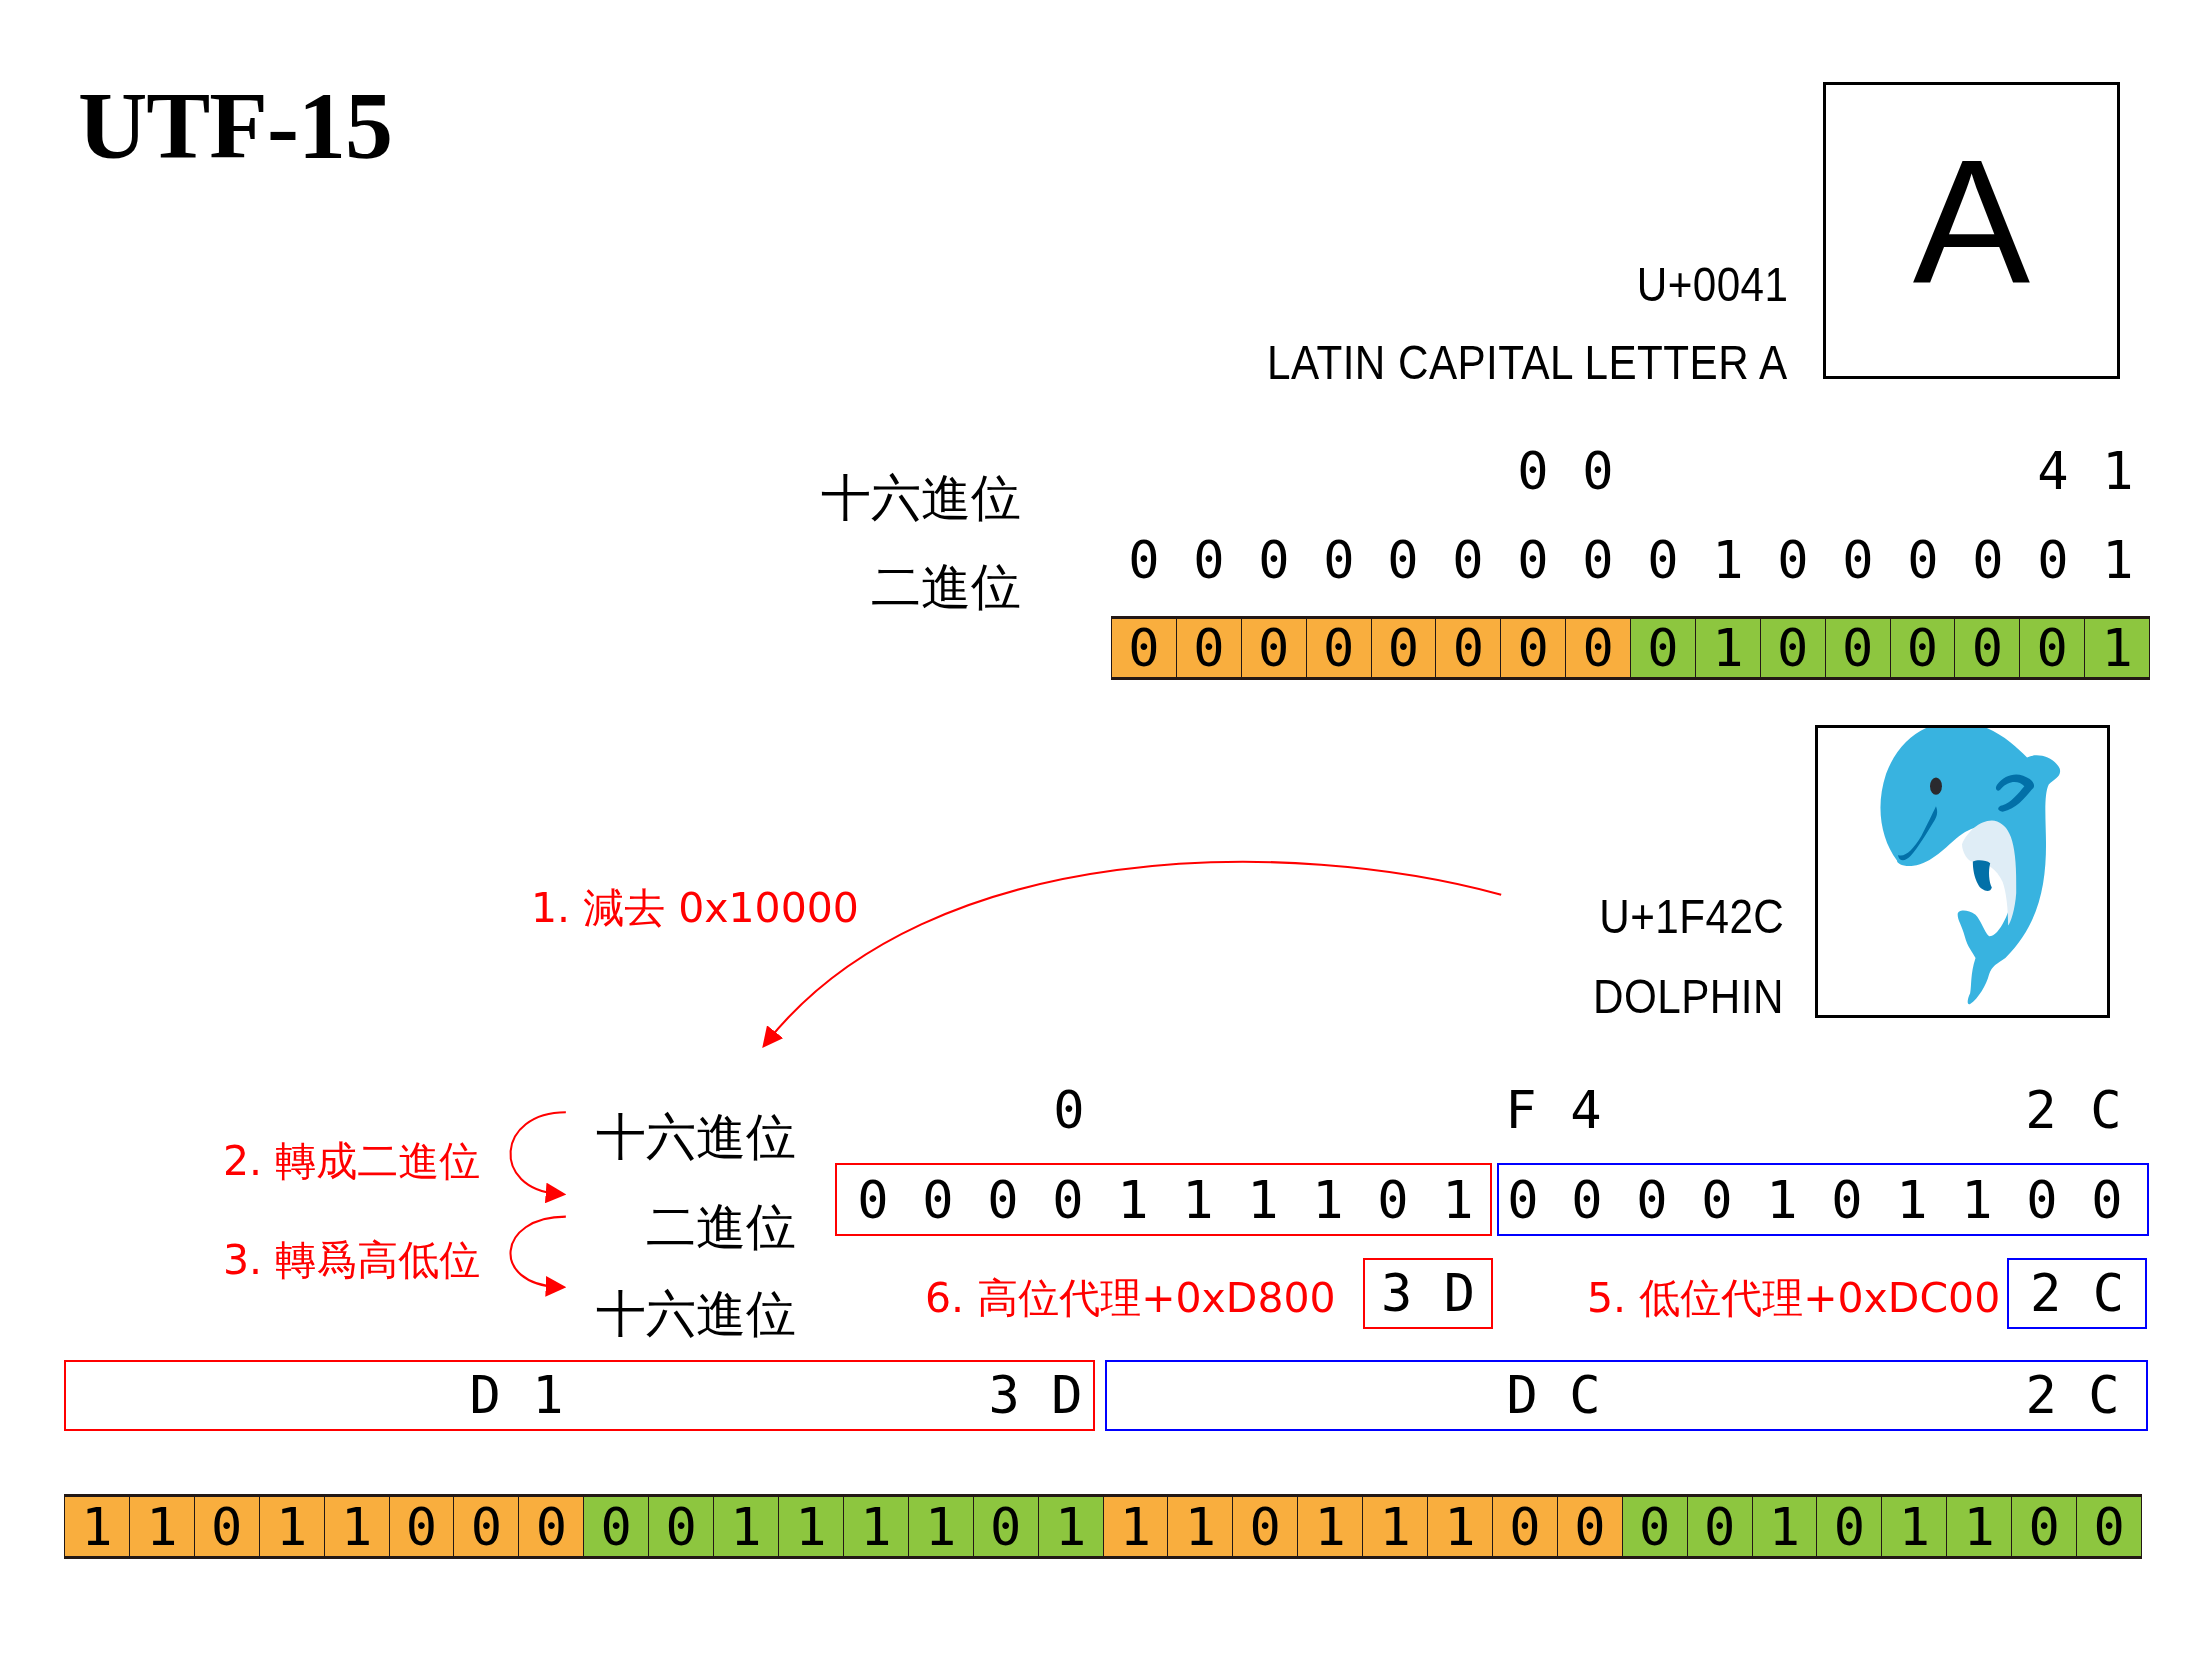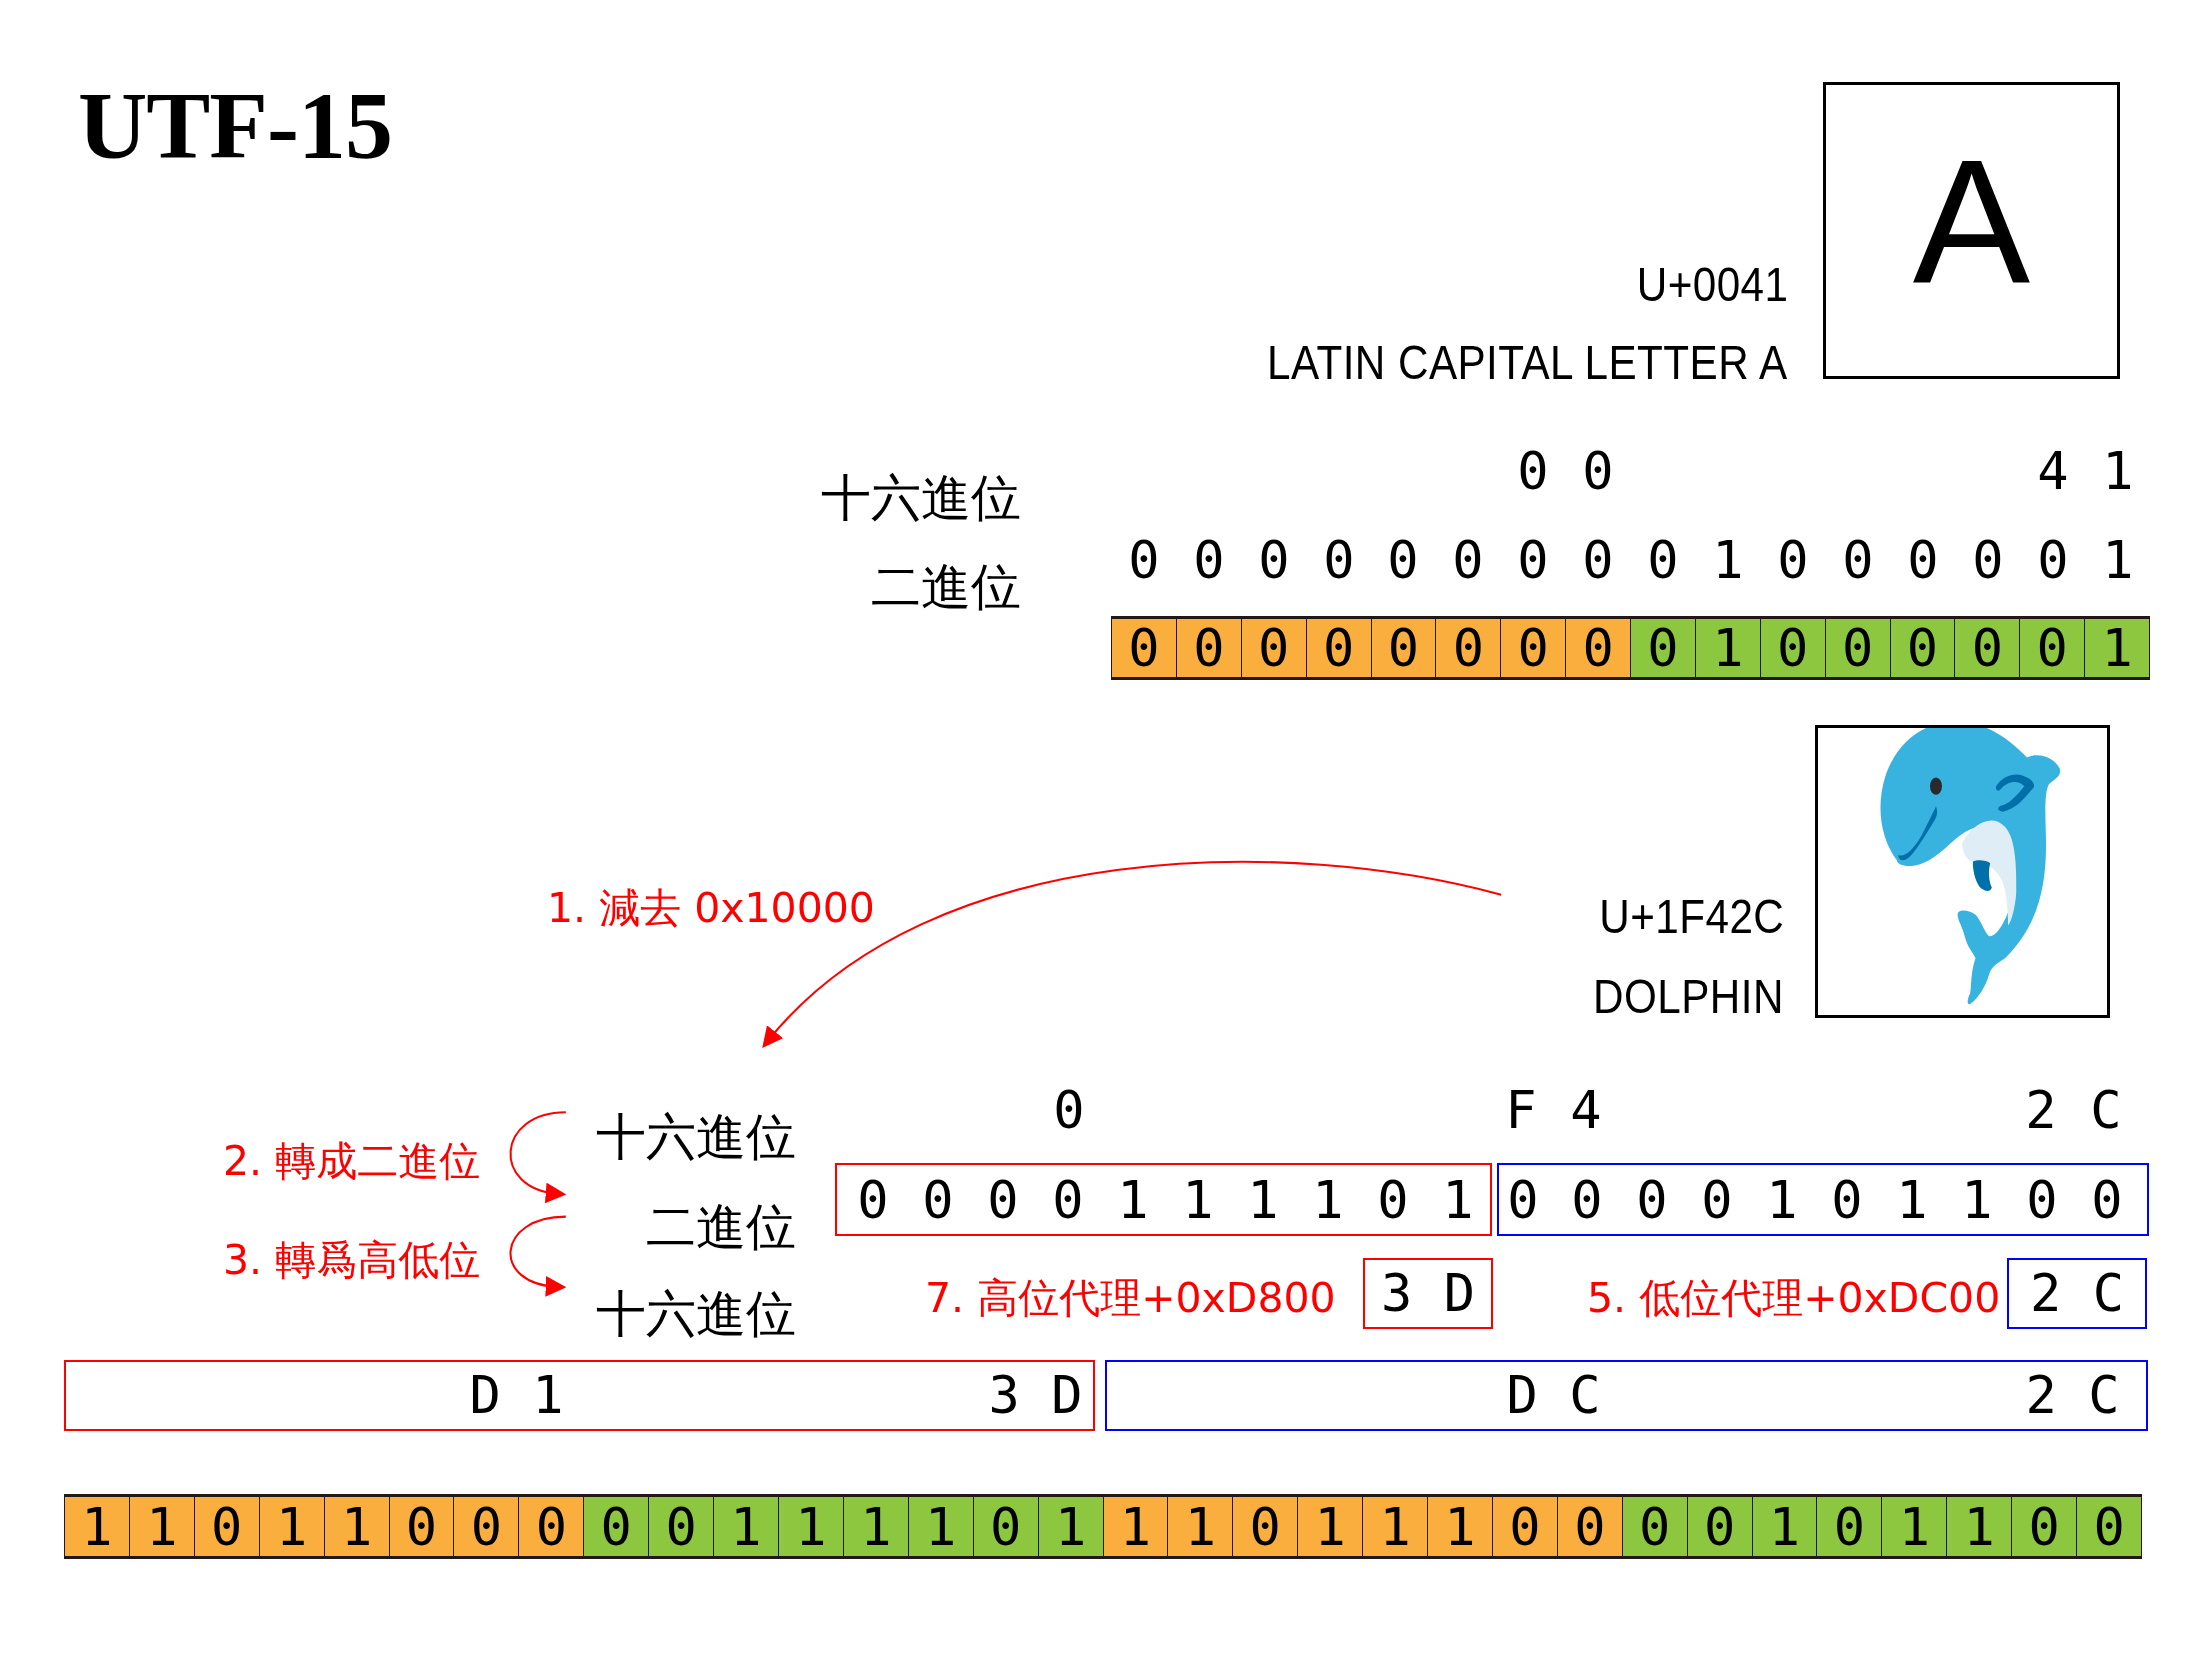--- a/index.html
+++ b/index.html
@@ -81,21 +81,21 @@
   <svg width="288" height="285" viewBox="0 0 557 552" style="position:absolute; left:0; top:0;">
     <path d="M150 330 C 120 290, 110 230, 130 170 C 160 90, 230 60, 300 80 C 340 92, 370 120, 390 140 C 410 130, 440 140, 450 160 C 455 175, 440 180, 430 190 C 420 210, 425 260, 425 300 C 425 380, 410 450, 350 510 C 335 520, 325 525, 320 540 C 315 560, 300 585, 285 595 C 278 598, 280 585, 285 575 C 288 560, 285 540, 295 510 C 290 500, 280 490, 275 470 C 270 450, 262 440, 262 430 C 262 420, 280 420, 295 430 C 305 440, 310 460, 320 470 C 340 470, 360 420, 365 390 C 365 330, 360 300, 340 280 C 320 260, 290 265, 265 285 C 240 305, 215 335, 180 340 C 160 342, 150 335, 150 330 Z" fill="#38B3E0" transform="translate(-5,-90) scale(1.05)"></path>
     <path d="M270 300 C 280 275, 310 250, 335 258 C 360 268, 372 300, 370 390 C 368 420, 360 445, 355 450 C 355 420, 352 390, 345 370 C 335 345, 310 330, 290 332 C 282 333, 270 315, 270 300 Z" fill="#DFEDF6" transform="translate(-5,-90) scale(1.05)"></path>
     <path d="M290 332 C 300 328, 315 330, 322 335 C 318 350, 320 370, 325 380 C 322 392, 305 385, 300 375 C 292 360, 290 345, 290 332 Z" fill="#0270A8" transform="translate(-5,-90) scale(1.05)"></path>
     <path d="M335 190 C 350 170, 375 165, 395 180 C 405 188, 405 195, 398 200 C 385 215, 370 235, 345 240 C 335 240, 333 230, 345 228 C 360 224, 375 205, 385 193 C 375 182, 355 182, 342 198 C 338 205, 328 200, 335 190 Z" fill="#0270A8" transform="translate(-5,-90) scale(1.05)"></path>
     <ellipse cx="222" cy="193" rx="11" ry="16" fill="#2A2A2E" transform="translate(-5,-90) scale(1.05)"></ellipse>
     <path d="M152 320 C 165 325, 180 310, 195 285 C 205 265, 215 245, 222 230 C 226 240, 224 248, 220 255 C 205 280, 190 305, 175 322 C 165 333, 153 332, 152 320 Z" fill="#0270A8" transform="translate(-5,-90) scale(1.05)"></path>
   </svg>
 </div>
 
-<div class="abs red-text" style="left:531px; top:888px;margin-left:16px;">1. 減去 0x10000</div>
+<div class="abs red-text" style="left:531px; top:888px;">1. 減去 0x10000</div>
 
 <div class="abs row-label" style="right:1409px; top:1084px;">十六進位</div>
 <div class="abs row-label" style="right:1409px; top:1174px;">二進位</div>
 <div class="abs row-label" style="right:1409px; top:1261px;">十六進位</div>
 
 <div class="abs red-text" style="left:223px; top:1141px;">2. 轉成二進位</div>
 <div class="abs red-text" style="left:223px; top:1240px;">3. 轉爲高低位</div>
 
 <div class="abs mono" style="left:1069px; top:1084px;">0</div>
 <div class="abs mono" style="left:1521px; top:1084px;">F</div>
@@ -123,21 +123,21 @@
     <div class="abs mono" style="left:1652px; top:1174px;">0</div>
     <div class="abs mono" style="left:1717px; top:1174px;">0</div>
     <div class="abs mono" style="left:1782px; top:1174px;">1</div>
     <div class="abs mono" style="left:1847px; top:1174px;">0</div>
     <div class="abs mono" style="left:1912px; top:1174px;">1</div>
     <div class="abs mono" style="left:1977px; top:1174px;">1</div>
     <div class="abs mono" style="left:2042px; top:1174px;">0</div>
     <div class="abs mono" style="left:2107px; top:1174px;">0</div>
   </div>
 
-<div class="abs red-text" style="left:925px; top:1278px;">7. 高位代理+0xD800</div>
+<div class="abs red-text" style="left:925px; top:1278px;">6. 高位代理+0xD800</div>
 <div class="abs box-red mono" style="left:1363px; top:1258px; width:130px; height:71px; margin-left:0; line-height:66px;">3 D</div>
 <div class="abs red-text" style="left:1587px; top:1278px;">5. 低位代理+0xDC00</div>
 <div class="abs box-blue mono" style="left:2007px; top:1258px; width:140px; height:71px; margin-left:0; line-height:66px;">2 C</div>
 
 <div class="abs box-red" style="left:64px; top:1360px; width:1031px; height:71px;"></div>
 <div class="abs box-blue" style="left:1105px; top:1360px; width:1043px; height:71px;"></div>
 <div class="abs mono" style="left:517px; top:1369px; width:103px; margin-left:-52px;">D 1</div>
 <div class="abs mono" style="left:1036px; top:1369px; width:103px; margin-left:-52px;">3 D</div>
 <div class="abs mono" style="left:1554px; top:1369px; width:103px; margin-left:-52px;">D C</div>
 <div class="abs mono" style="left:2073px; top:1369px; width:103px; margin-left:-52px;">2 C</div>

